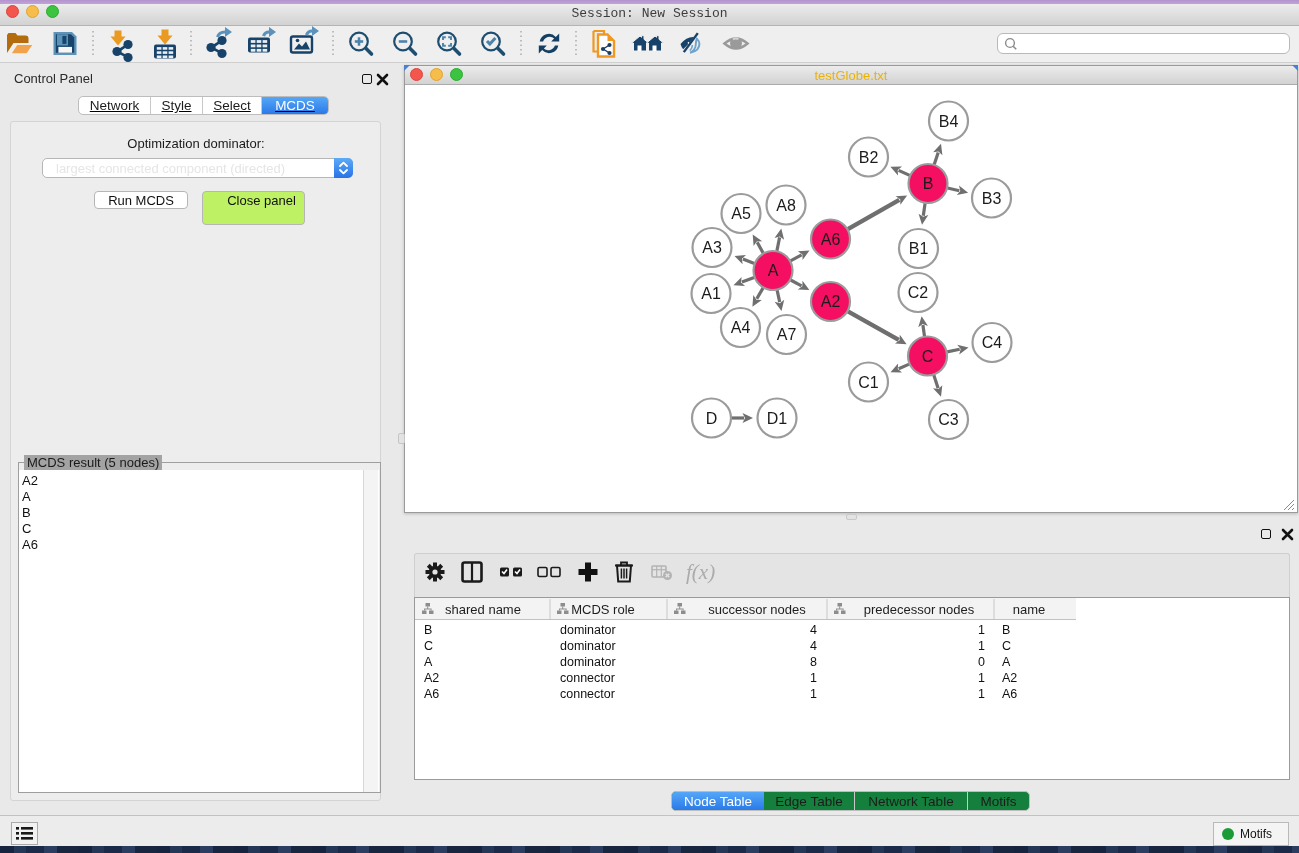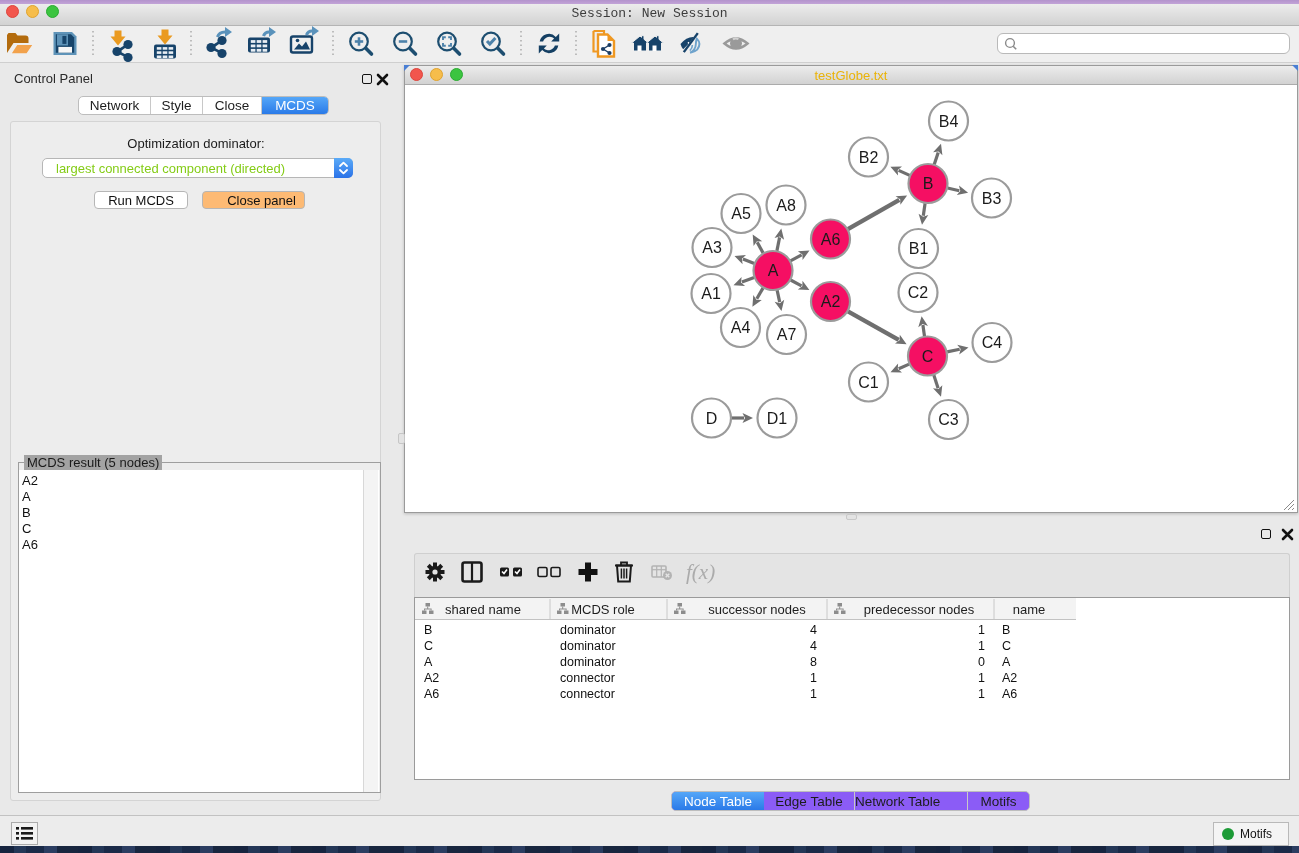--- a/index.html
+++ b/index.html
@@ -180,38 +180,38 @@
     <circle cx="7" cy="7" r="4.4" fill="none" stroke="#8b8b8b" stroke-width="1.4"></circle>
     <line x1="10.2" y1="10.2" x2="13.2" y2="13.2" stroke="#8b8b8b" stroke-width="1.6"></line>
   </svg>
 
 <div class="abs" style="left:14px;top:71px;font-size:13px;color:#2a2a2a;">Control Panel</div>
 <div class="abs" style="left:362px;top:74px;width:10px;height:10px;border:1.5px solid #111;border-radius:2px;"></div>
 <svg class="abs" style="left:376px;top:73px;" width="13" height="13" viewBox="0 0 13 13">
     <path d="M2 2 L11 11 M11 2 L2 11" stroke="#111" stroke-width="2.6" stroke-linecap="round"></path>
   </svg>
 
-<div class="abs" style="left:78px;top:96px;height:19px;display:flex;border:1px solid #bdbdbd;border-radius:5px;overflow:hidden;background:#fff;">
+<div class="abs" style="left:78px;top:96px;height:19px;display:flex;border:1px solid #bdbdbd;border-radius:5px;overflow:hidden;background:#fff;text-decoration:underline;">
 <div style="width:72px;border-right:1px solid #c8c8c8;text-align:center;font-size:13.5px;color:#1c1c1c;line-height:18px;">Network</div>
 <div style="width:52px;border-right:1px solid #c8c8c8;text-align:center;font-size:13.5px;color:#1c1c1c;line-height:18px;">Style</div>
-<div style="width:59px;border-right:1px solid #c8c8c8;text-align:center;font-size:13.5px;color:#1c1c1c;line-height:18px;">Close</div>
+<div style="width:59px;border-right:1px solid #c8c8c8;text-align:center;font-size:13.5px;color:#1c1c1c;line-height:18px;">Select</div>
 <div style="width:66px;text-align:center;font-size:13.5px;color:#fff;line-height:18px;background:linear-gradient(#55a7f8,#2a7ae8);">MCDS</div>
 </div>
 
 <div class="abs" style="left:10px;top:121px;width:371px;height:680px;background:#ededed;border:1px solid #d4d4d4;border-radius:3px;"></div>
 <div class="abs" style="left:11px;top:136px;width:370px;text-align:center;font-size:13px;color:#1a1a1a;">Optimization dominator:</div>
 <div class="abs" style="left:42px;top:158px;width:311px;height:20px;background:#fff;border:1px solid #b6b6b6;border-radius:5px;"></div>
-<div class="abs" style="left:56px;top:161px;font-size:13px;color:#84cc16;">largest connected component (directed)</div>
+<div class="abs" style="left:56px;top:161px;font-size:13px;color:#e5e5e5;">largest connected component (directed)</div>
 <div class="abs" style="left:334px;top:158px;width:19px;height:20px;border-radius:0 5px 5px 0;background:linear-gradient(#5babf8,#2a72e8);"></div>
 <svg class="abs" style="left:336px;top:160px;" width="15" height="16" viewBox="0 0 15 16">
     <path d="M4 6 L7.5 2.6 L11 6" fill="none" stroke="#fff" stroke-width="1.8" stroke-linecap="round" stroke-linejoin="round"></path>
     <path d="M4 10 L7.5 13.4 L11 10" fill="none" stroke="#fff" stroke-width="1.8" stroke-linecap="round" stroke-linejoin="round"></path>
   </svg>
 <div class="abs" style="left:94px;top:191px;width:94px;height:18px;background:#fff;border:1px solid #b6b6b6;border-radius:4px;text-align:center;font-size:13px;color:#111;line-height:17px;">Run MCDS</div>
-<div class="abs" style="left:202px;top:191px;width:103px;height:18px;background:#fdba74;border:1px solid #b6b6b6;border-radius:4px;text-align:center;font-size:13px;color:#111;line-height:17px;padding-left:16px;">Close panel</div>
+<div class="abs" style="left:202px;top:191px;width:103px;height:34px;background:#bef264;border:1px solid #b6b6b6;border-radius:4px;text-align:center;font-size:13px;color:#111;line-height:17px;padding-left:16px;">Close panel</div>
 
 <div class="abs" style="left:18px;top:462px;width:363px;height:331px;border:1px solid #9e9e9e;"></div>
 <div class="abs" style="left:24px;top:455px;background:#a3a3a3;padding:0 3px;font-size:13px;color:#1a1a1a;">MCDS result (5 nodes)</div>
 <div class="abs" style="left:19px;top:470px;width:360px;height:322px;background:#fff;"></div>
 <div class="abs" style="left:363px;top:470px;width:15px;height:322px;background:#f4f4f4;border-left:1px solid #d8d8d8;"></div>
 <div class="abs" style="left:22px;top:473px;font-size:13px;color:#111;line-height:16px;">A2<br>A<br>B<br>C<br>A6</div>
 
 <div class="abs" style="left:404px;top:65px;width:894px;height:448px;background:#fff;border:1px solid #9a9a9a;box-shadow:0 1px 3px rgba(0,0,0,0.2);"></div>
 <div class="abs" style="left:405px;top:66px;width:892px;height:19px;background:linear-gradient(#ececec,#d2d2d2);border-bottom:1px solid #ababab;"></div>
 <div class="abs" style="left:410px;top:68px;width:13px;height:13px;border-radius:50%;background:#f2564d;border:1px solid #dd453c;"></div>
@@ -457,24 +457,24 @@
       <text x="570" y="61" text-anchor="end">1</text>
       <text x="587" y="61">A2</text>
 <text x="9" y="77">A6</text>
       <text x="145" y="77">connector</text>
       <text x="402" y="77" text-anchor="end">1</text>
       <text x="570" y="77" text-anchor="end">1</text>
       <text x="587" y="77">A6</text>
 </g>
 </svg>
 
-<div class="abs" style="left:671px;top:791px;height:20px;display:flex;border:1px solid #bdbdbd;border-radius:5px;overflow:hidden;background:#8b5cf6;">
+<div class="abs" style="left:671px;top:791px;height:20px;display:flex;border:1px solid #bdbdbd;border-radius:5px;overflow:hidden;background:#15803d;">
 <div style="width:92px;text-align:center;font-size:13.5px;color:#fff;line-height:19px;background:linear-gradient(#55a7f8,#2a7ae8);">Node Table</div>
 <div style="width:91px;border-right:1px solid #c8c8c8;text-align:center;font-size:13.5px;color:#1c1c1c;line-height:19px;">Edge Table</div>
-<div style="width:113px;border-right:1px solid #c8c8c8;text-align:left;font-size:13.5px;color:#1c1c1c;line-height:19px;">Network Table</div>
+<div style="width:113px;border-right:1px solid #c8c8c8;text-align:center;font-size:13.5px;color:#1c1c1c;line-height:19px;">Network Table</div>
 <div style="width:61px;text-align:center;font-size:13.5px;color:#1c1c1c;line-height:19px;">Motifs</div>
 </div>
 
 <div class="abs" style="left:0;top:815px;width:1299px;height:31px;background:#ececec;border-top:1px solid #c2c2c2;"></div>
 <div class="abs" style="left:11px;top:822px;width:27px;height:23px;background:#f2f2f2;border:1px solid #ababab;"></div>
 <svg class="abs" style="left:16px;top:827px;" width="17" height="13" viewBox="0 0 17 13">
     <g fill="#1a1a1a">
       <rect x="0" y="0" width="3" height="2.6"></rect>
       <rect x="5" y="0" width="12" height="2.6"></rect>
       <rect x="0" y="5" width="3" height="2.6"></rect>

